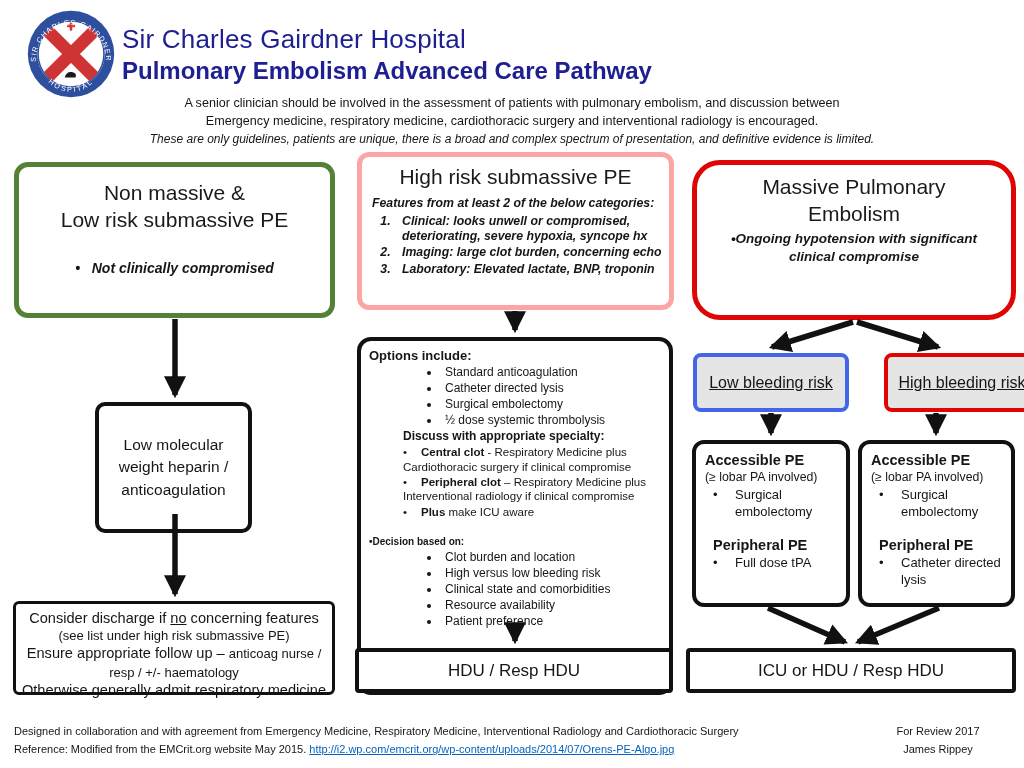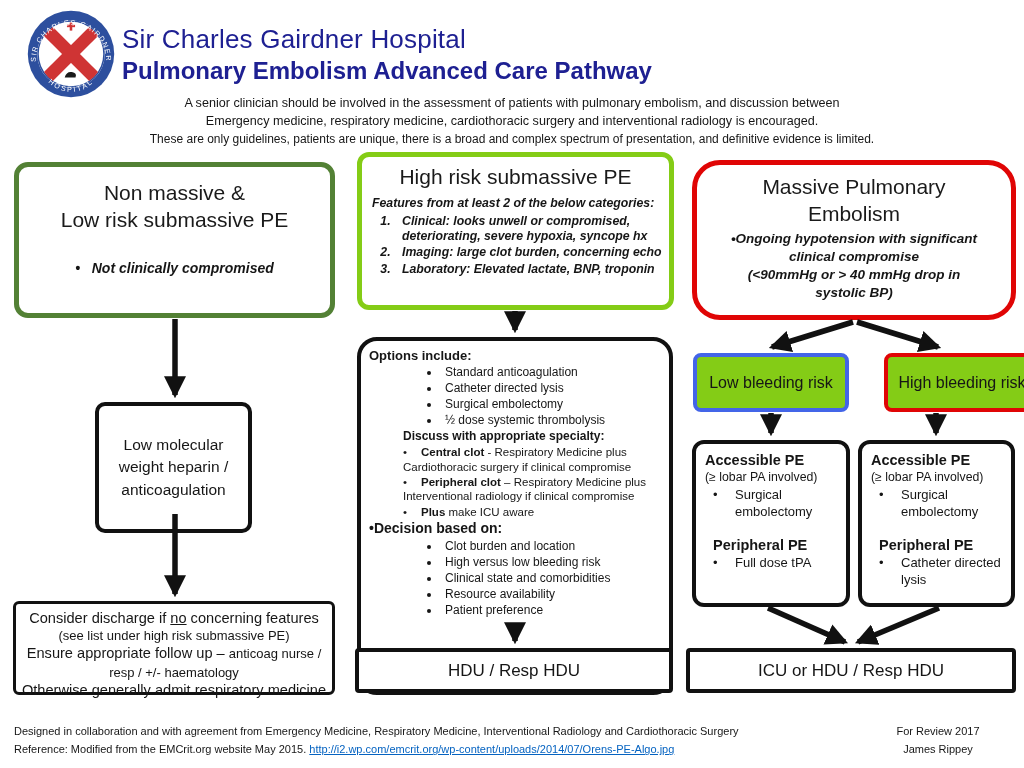--- a/index.html
+++ b/index.html
@@ -4,51 +4,51 @@
 <style>
   html,body{margin:0;padding:0;background:#fff;}
   .page{position:relative;width:1024px;height:768px;background:#fff;overflow:hidden;
         font-family:"Liberation Sans",sans-serif;color:#161616;}
   .abs{position:absolute;box-sizing:border-box;}
   
   .title1{left:122px;top:24px;font-size:26px;color:#1e2092;letter-spacing:.2px;}
   .title2{left:122px;top:57px;font-size:24px;font-weight:bold;color:#1e2092;}
   .intro{left:0;top:94px;width:1024px;text-align:center;line-height:1.45;}
   .intro .l12{font-size:12.6px;}
-  .intro .l3{font-size:12px;}
+  .intro .l3{font-size:12px;font-style:italic;}
   
   .box{position:absolute;box-sizing:border-box;background:#fff;}
   .box-green{left:14px;top:162px;width:321px;height:156px;border:5px solid #538135;border-radius:14px;text-align:center;}
-  .box-orange{left:357px;top:152px;width:317px;height:158px;border:5px solid #84cc16;border-radius:12px;}
+  .box-orange{left:357px;top:152px;width:317px;height:158px;border:5px solid #fca5a5;border-radius:12px;}
   .box-red{left:692px;top:160px;width:324px;height:160px;border:5px solid #E00505;border-radius:28px;text-align:center;}
   .bigtitle{font-size:21px;line-height:1.3;margin-top:12px;color:#1a1a1a;}
   .box-orange .bigtitle{margin-top:6px;text-align:center;}
   .box-red .bigtitle{margin-top:8px;}
   .gbullet{margin-top:26px;font-size:14px;font-style:italic;font-weight:600;}
   .ofeat{font-size:12.3px;font-style:italic;font-weight:600;margin:6px 8px 0 10px;line-height:1.25;}
   .box-orange ol{list-style:decimal;margin:2px 0 0;padding-left:32px;font-size:12.3px;
                  font-style:italic;font-weight:600;line-height:1.25;}
   .box-orange ol li{padding-left:8px;margin-bottom:1px;}
   .rbody{font-size:13.5px;font-style:italic;font-weight:600;line-height:1.35;padding:2px 24px 0;}
   .rbody span{display:inline;}
   
   .box-lmwh{left:95px;top:402px;width:157px;height:131px;border:4px solid #111;border-radius:10px;
             display:flex;align-items:center;justify-content:center;text-align:center;
             font-size:15.5px;line-height:1.45;padding:8px 12px;}
-  .box-options{left:357px;top:337px;width:316px;height:358px;border:4px solid #111;border-radius:20px;
+  .box-options{left:357px;top:337px;width:316px;height:358px;border:4px solid #111;border-radius:14px;
                font-size:12px;line-height:1.25;padding:7px 6px 0 8px;}
   .box-options .h1{font-weight:bold;font-size:13px;}
   .box-options ul{list-style:disc;margin:1px 0;padding-left:72px;}
   .box-options ul li{margin:1px 0;padding-left:4px;}
   .box-options .h2{font-weight:bold;margin-left:34px;margin-top:1px;}
   .disc-item{margin-left:34px;margin-top:1px;font-size:11.5px;}
   .disc-item .blt{display:inline-block;width:18px;}
-  .box-options .h3{font-weight:bold;font-size:14px;margin-top:1px;}
+  .box-options .h3{font-weight:bold;font-size:10px;margin-top:17px;}
   .risk{display:flex;align-items:center;justify-content:center;text-align:center;
-        font-size:16px;line-height:1.25;border-radius:8px;background:#84cc16;}
+        font-size:16px;line-height:1.25;border-radius:8px;background:#e5e5e5;text-decoration:underline;}
   .box-lowbleed{left:693px;top:353px;width:156px;height:59px;border:4px solid #4365E8;}
   .box-highbleed{left:884px;top:353px;width:156px;height:59px;border:4px solid #E00505;}
   .accbox{border:4px solid #111;border-radius:12px;padding:7px 6px 0 9px;font-size:13px;line-height:1.3;}
   .box-accL{left:692px;top:440px;width:158px;height:167px;}
   .box-accR{left:858px;top:440px;width:157px;height:167px;}
   .accbox .h{font-weight:bold;font-size:14.5px;}
   .accbox .sub{font-size:12.3px;}
   .acc-item{padding-left:30px;text-indent:-22px;margin-top:1px;}
   .acc-item .blt{display:inline-block;width:22px;text-indent:0;}
   .accbox .h.second{margin-top:15px;margin-left:8px;}
@@ -129,21 +129,20 @@
     </ol>
   </div>
 
   <div class="box box-red">
     <div class="bigtitle">
       <div>Massive Pulmonary</div>
       <div>Embolism</div>
     </div>
     <div class="rbody">
       <span>•Ongoing hypotension with significant clinical compromise</span>
-      <span style="display:block">(&lt;90mmHg or &gt; 40 mmHg drop in systolic BP)</span>
     </div>
   </div>
 
   <div class="box box-lmwh">
     <span>Low molecular weight heparin / anticoagulation</span>
   </div>
 
   <div class="box box-options">
     <div class="h1">Options include:</div>
     <ul>

